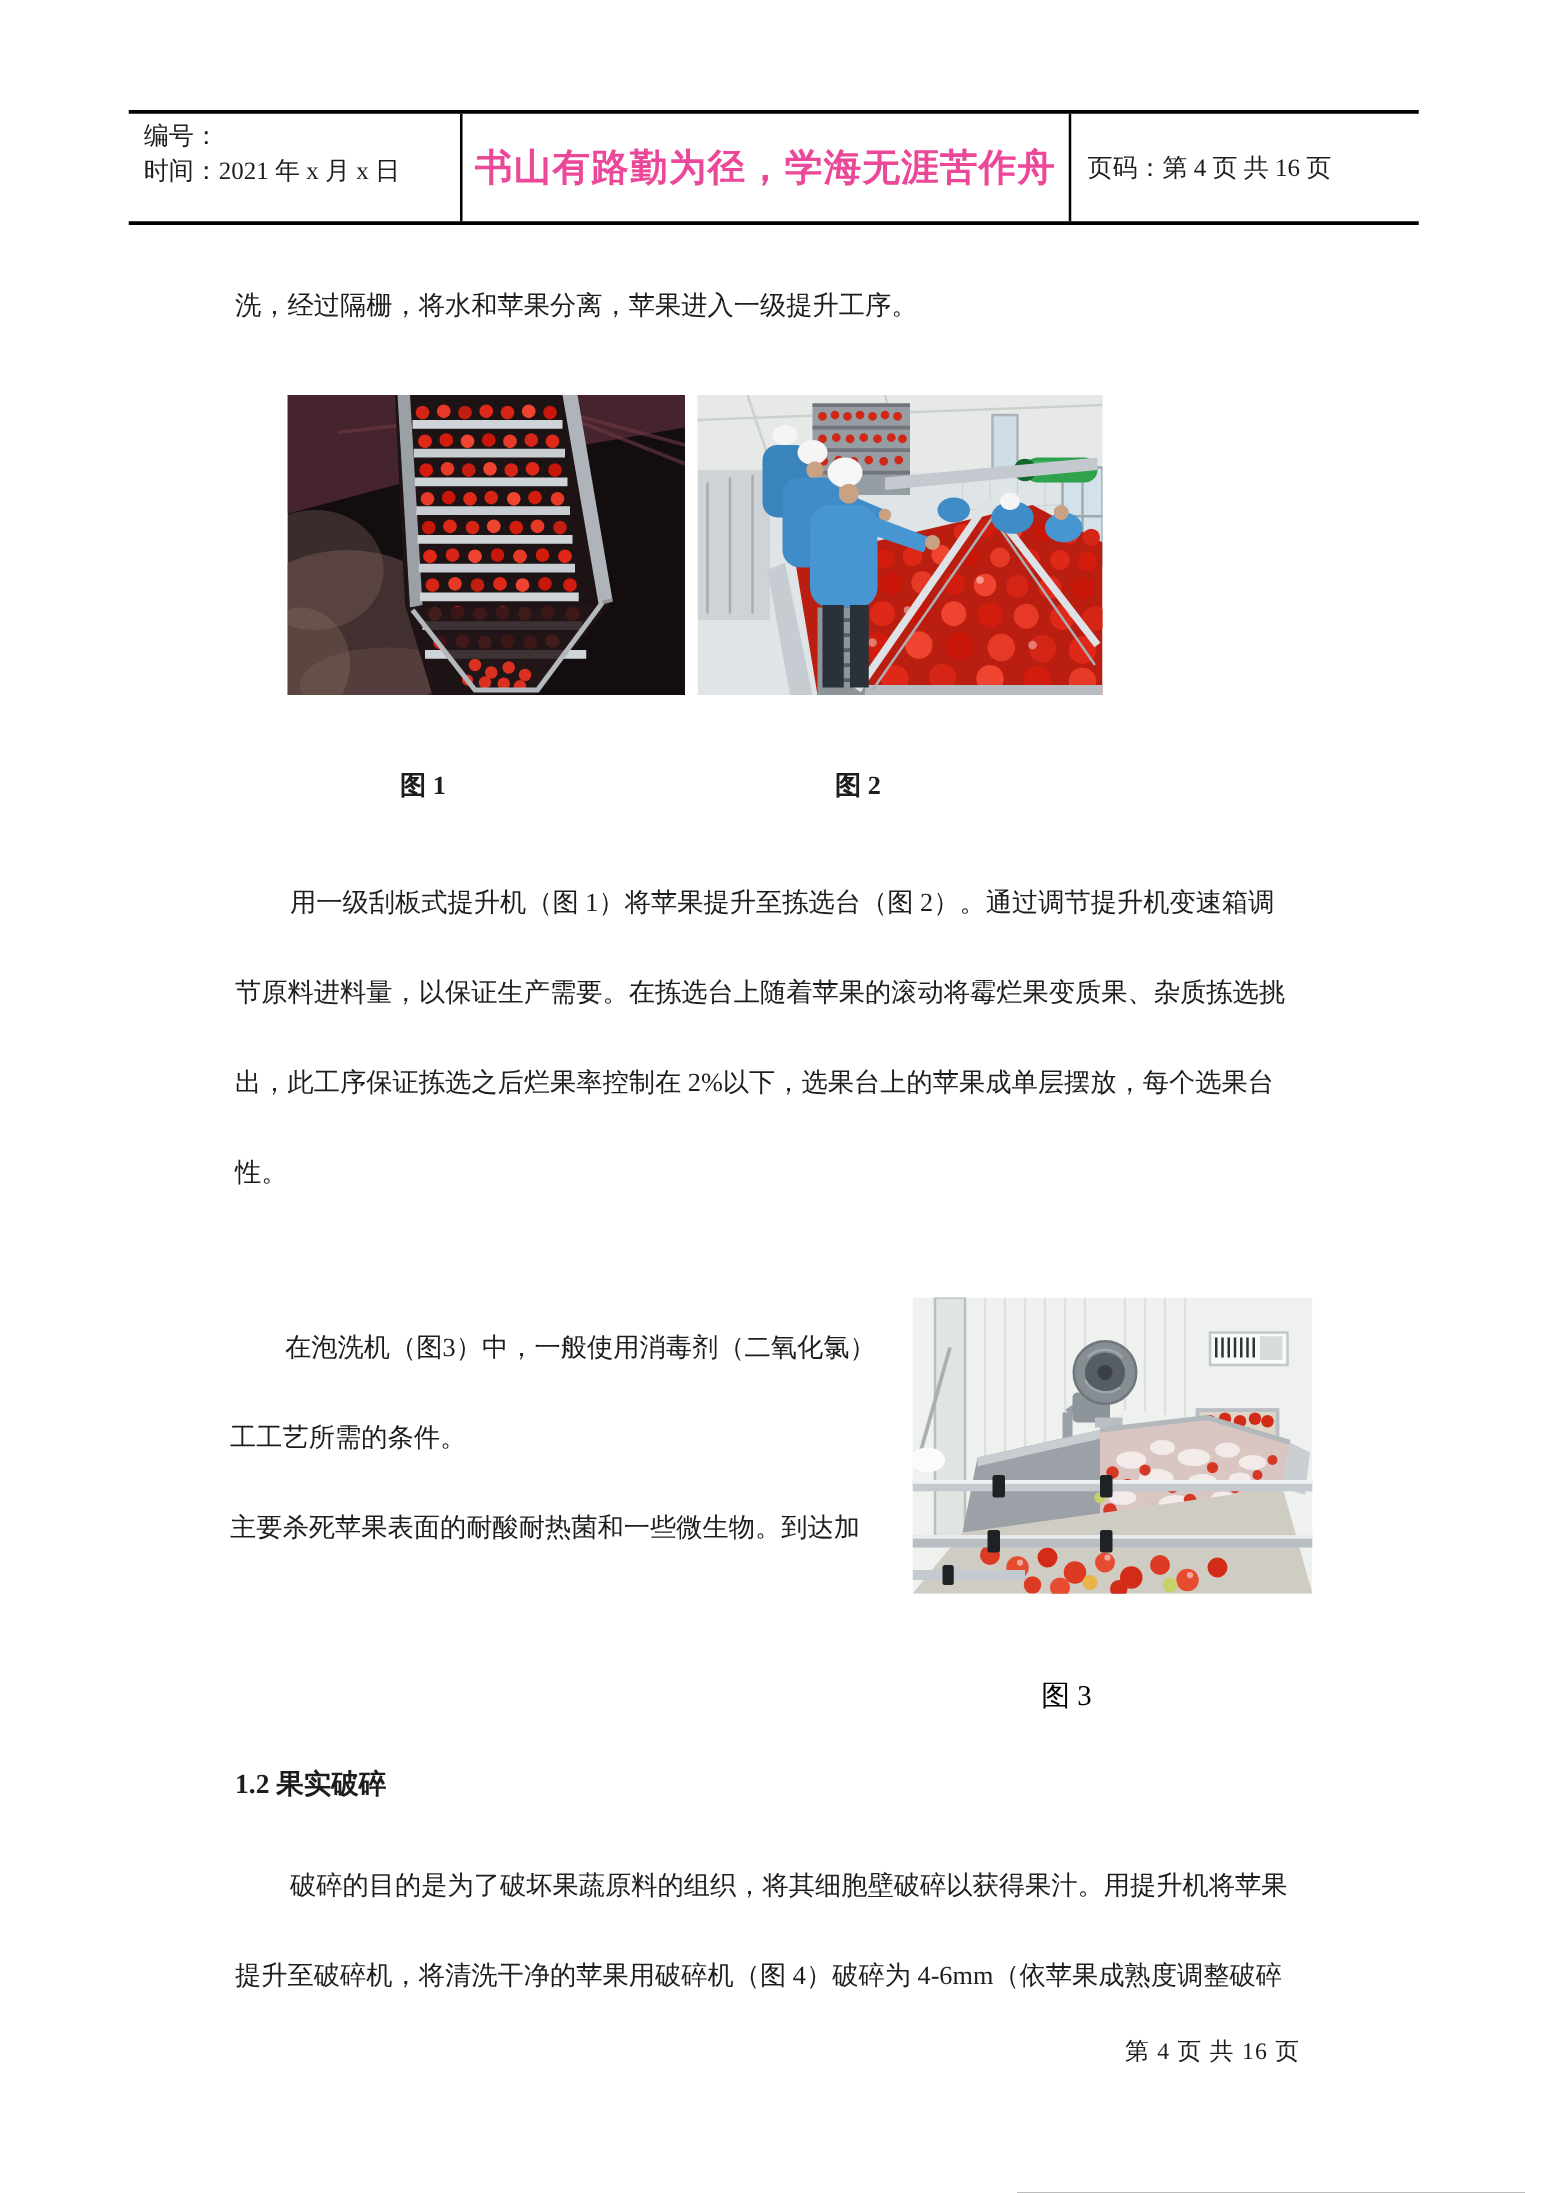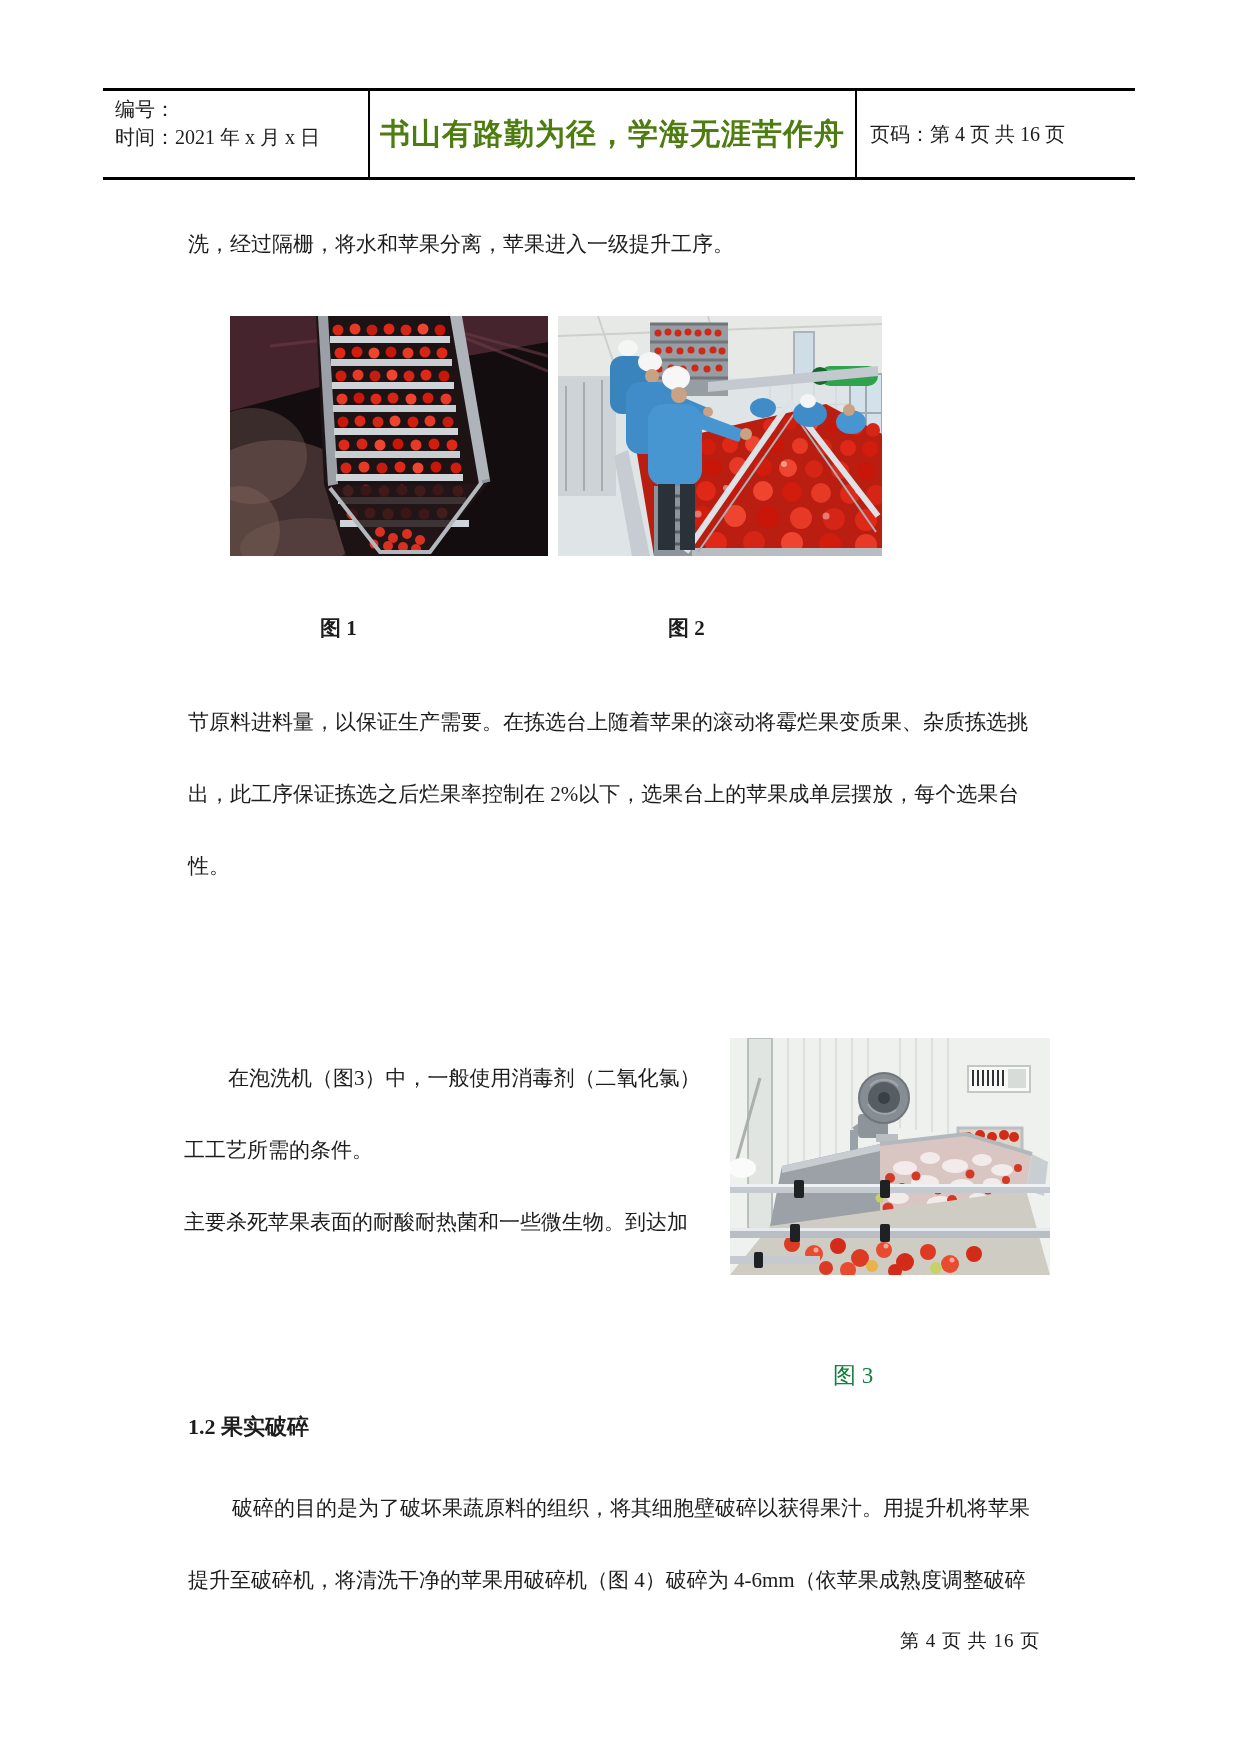--- a/index.html
+++ b/index.html
@@ -14,31 +14,31 @@
   
   .header-table {
     left:103px; top:88px; width:1032px; height:92px;
     border-top:3px solid #000; border-bottom:3px solid #000000;
     display:flex; box-sizing:border-box;
   }
   .cell-left  { width:265px; box-sizing:border-box; padding:4px 0 0 12px;
                 font-size:20px; line-height:28px; }
   .cell-mid   { width:487px; box-sizing:border-box; border-left:2px solid #000;
                 display:flex; align-items:center; justify-content:center;
-                font-size:30px; font-weight:bold; color:#4d7c0f; letter-spacing:1px;
+                font-size:30px; font-weight:bold; color:#ec4899; letter-spacing:1px;
                 white-space:nowrap; }
   .cell-right { flex:1; box-sizing:border-box; border-left:2px solid #000;
                 display:flex; align-items:center; padding-left:13px; font-size:20px;
                 white-space:nowrap; }
 
   
   .para1 { left:188px; top:230px; font-size:21px; white-space:nowrap; }
 
   .fig-caption { font-size:21px; font-weight:bold; white-space:nowrap; }
-  .fig-caption3 { font-size:23px; font-weight:normal; white-space:nowrap; color:#15803d;margin-top:19px; }
+  .fig-caption3 { font-size:23px; font-weight:normal; white-space:nowrap; color:#000000; }
 
   .para { font-size:21px; }
   .line { height:72px; line-height:72px; white-space:nowrap; }
   .indent { padding-left:44px; }
 
   .heading { left:188px; top:1412px; font-size:22px; font-weight:bold; white-space:nowrap; }
 
   .footer { left:900px; top:1628px; font-size:19px; letter-spacing:1px; white-space:nowrap; }
 
   .photo { display:block; }
@@ -317,20 +317,21 @@
           <rect x="100" y="168" width="17" height="66" fill="#2b3138"></rect>
           <rect x="122" y="168" width="15" height="66" fill="#2b3138"></rect>
         </g>
     </g>
   </svg>
 
   <div class="abs fig-caption" style="left:320px; top:614px;">图 1</div>
   <div class="abs fig-caption" style="left:668px; top:614px;">图 2</div>
 
   <div class="abs para" style="left:188px; top:686px; width:920px;">
+    <div class="line indent">用一级刮板式提升机（图 1）将苹果提升至拣选台（图 2）。通过调节提升机变速箱调</div>
     <div class="line">节原料进料量，以保证生产需要。在拣选台上随着苹果的滚动将霉烂果变质果、杂质拣选挑</div>
     <div class="line">出，此工序保证拣选之后烂果率控制在 2%以下，选果台上的苹果成单层摆放，每个选果台</div>
     <div class="line">性。</div>
   </div>
 
   <div class="abs para" style="left:184px; top:1042px; width:560px;">
     <div class="line indent">在泡洗机（图3）中，一般使用消毒剂（二氧化氯）</div>
     <div class="line">工工艺所需的条件。</div>
     <div class="line">主要杀死苹果表面的耐酸耐热菌和一些微生物。到达加</div>
   </div>

